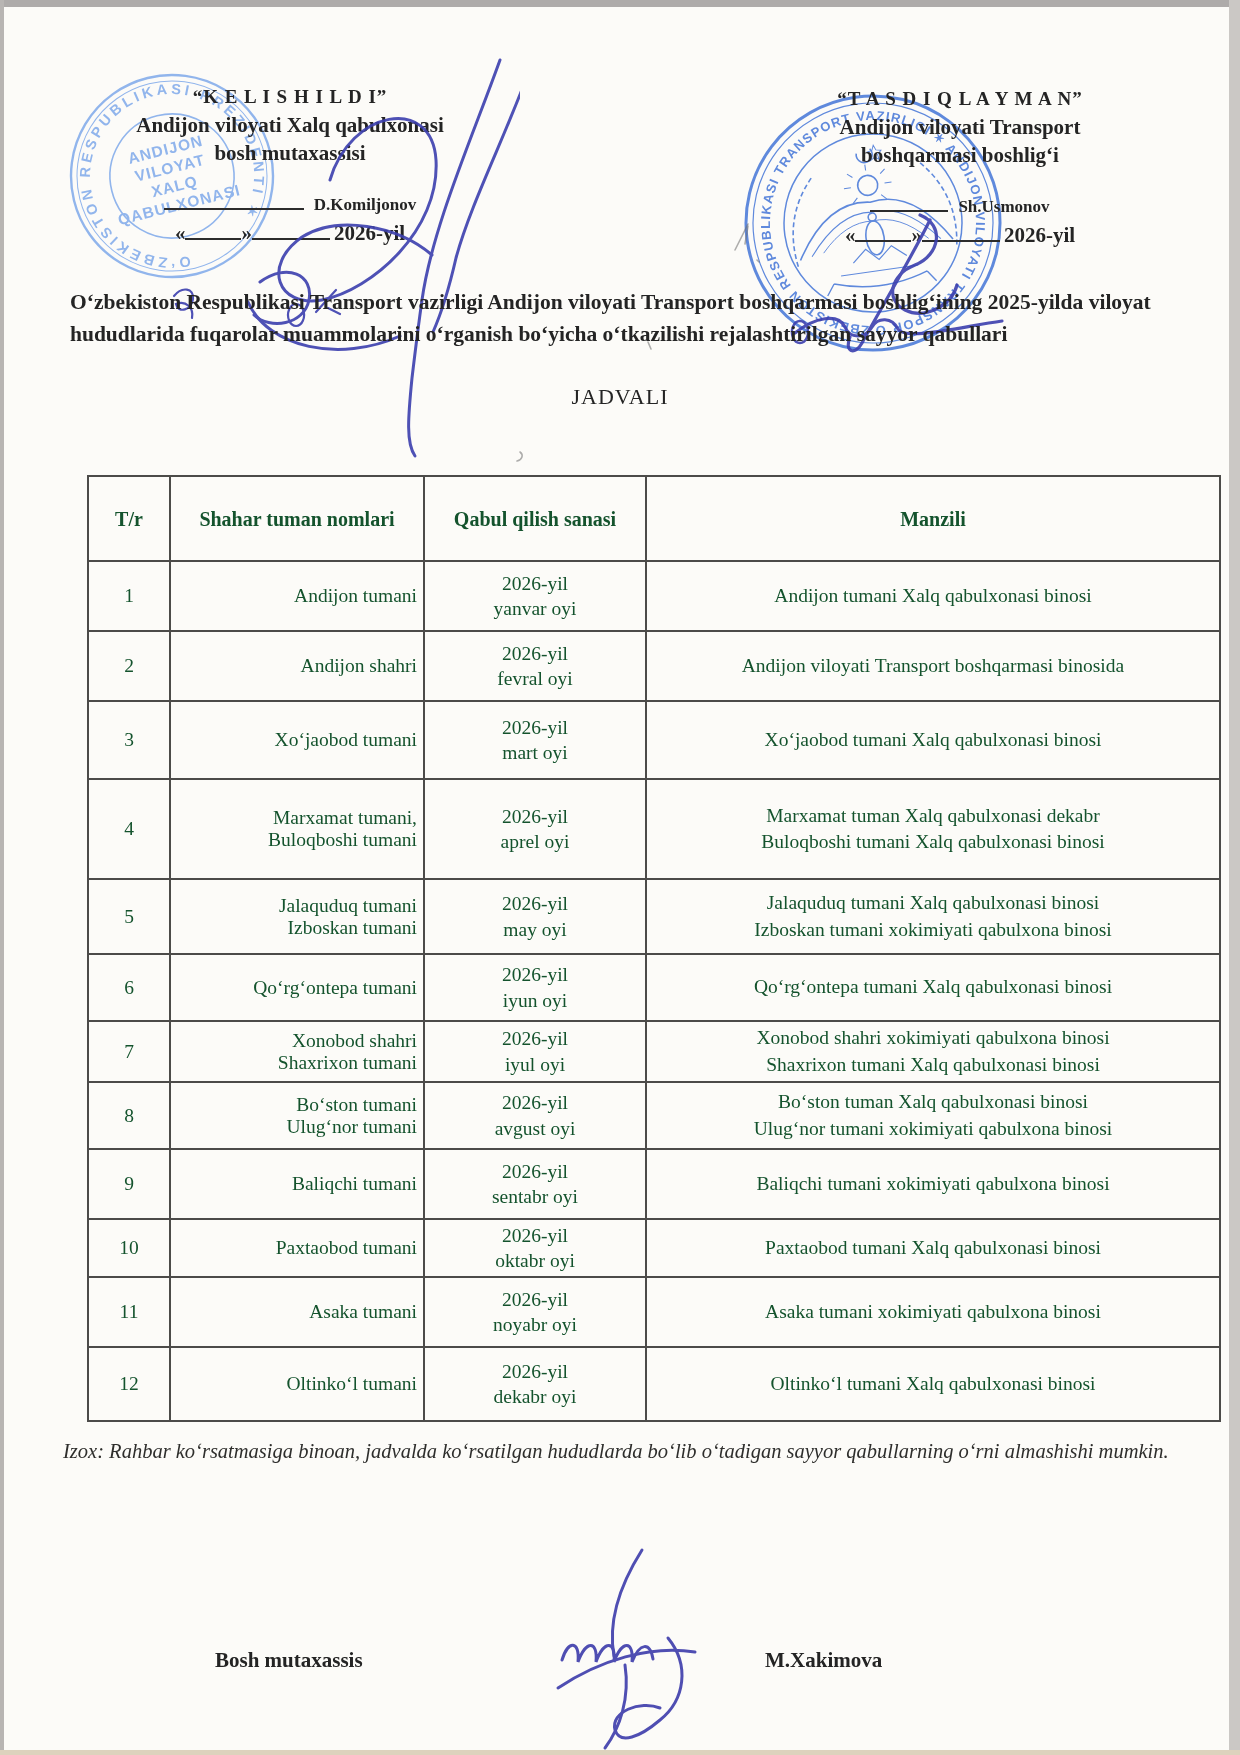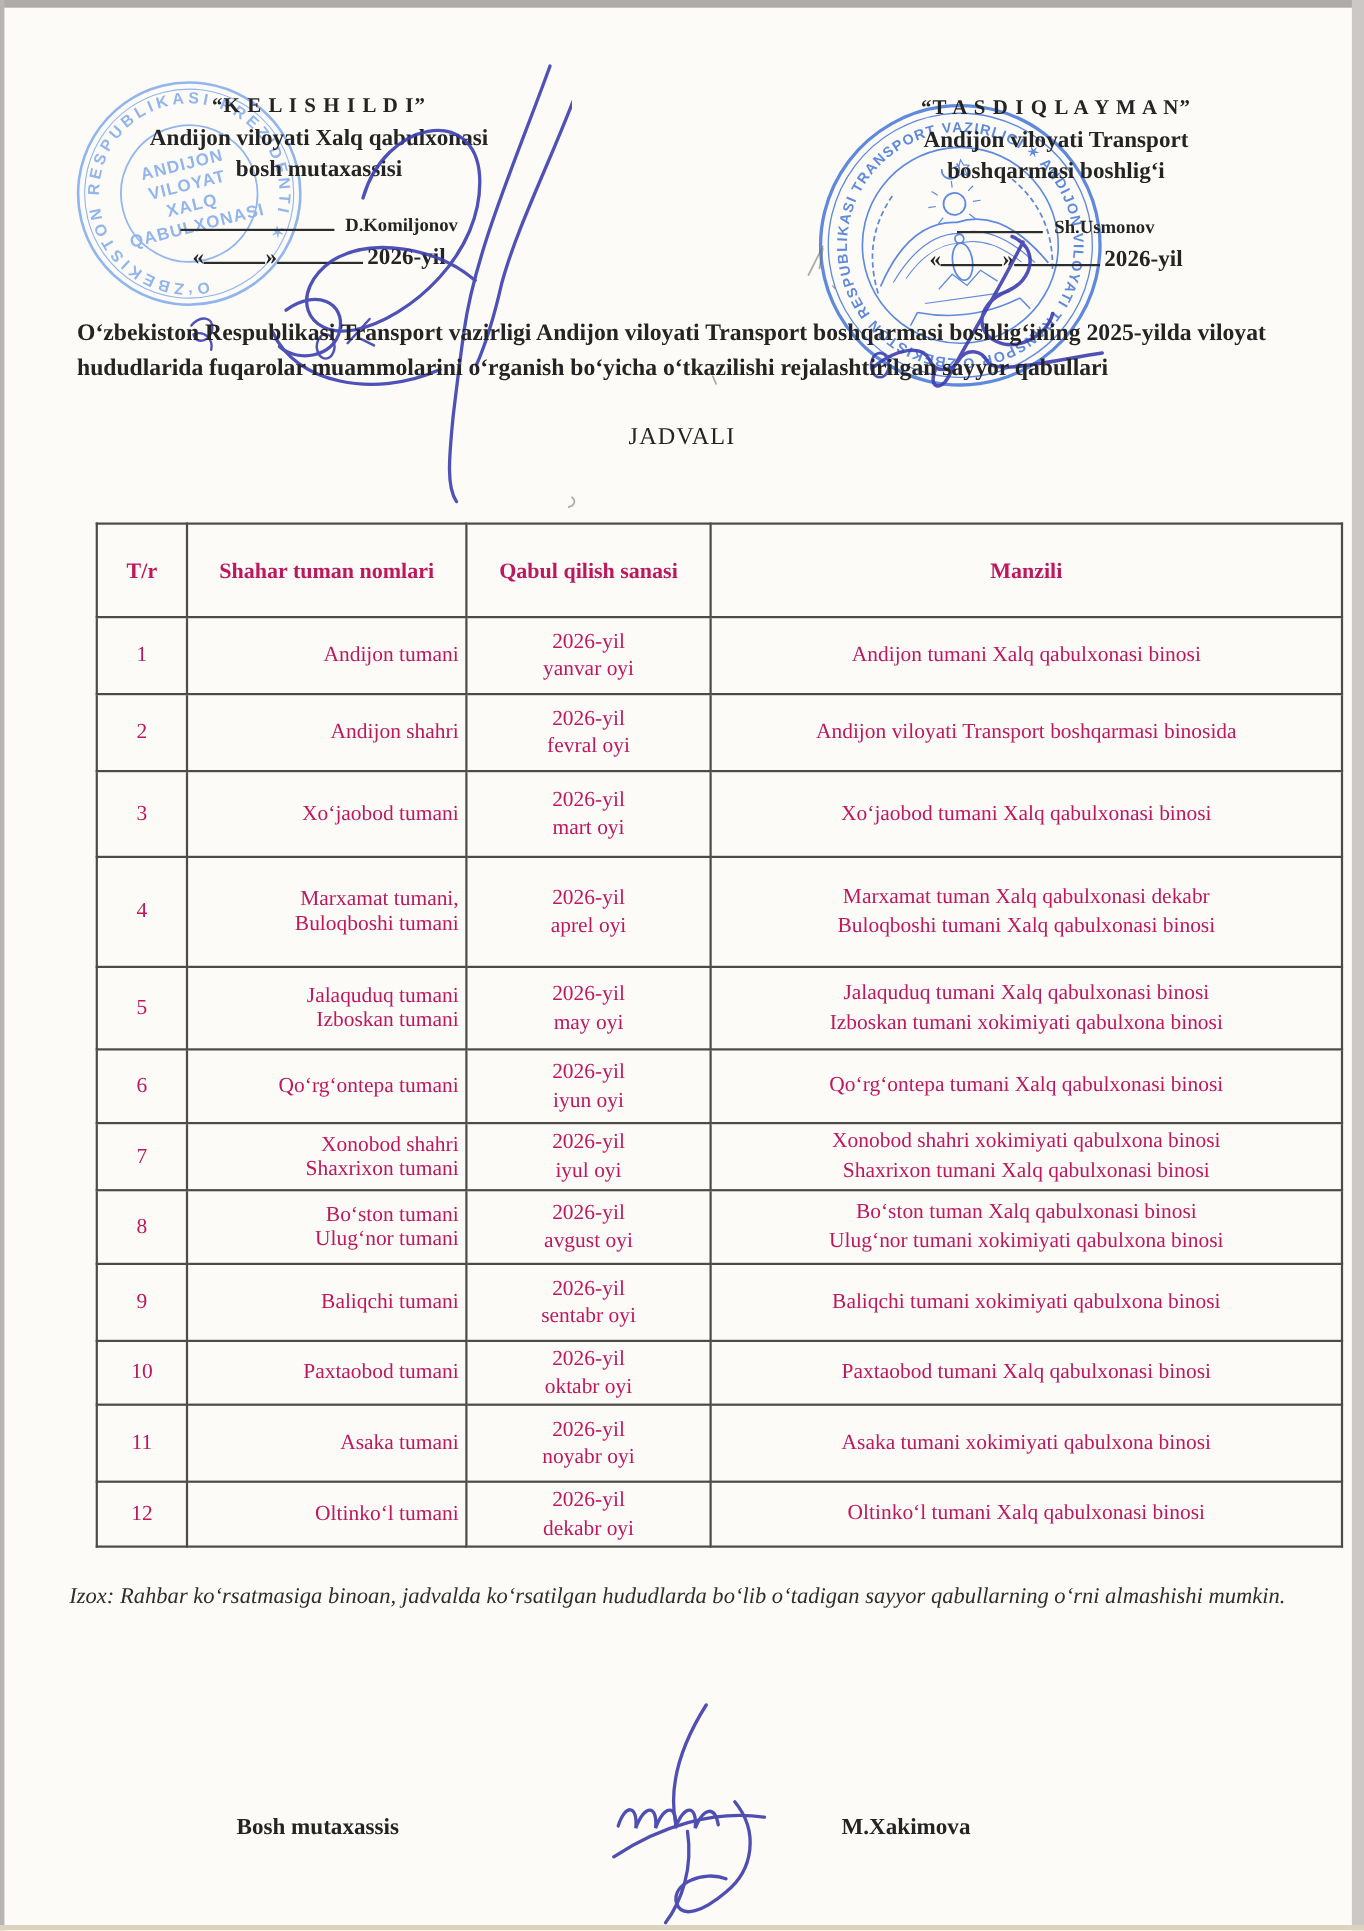--- a/index.html
+++ b/index.html
@@ -32,37 +32,37 @@
     font-weight:bold;font-size:21.5px;line-height:1.5;
   }
   #doc-subtitle{
     position:absolute;top:384px;left:0;width:1240px;
     text-align:center;font-weight:normal;font-size:22px;letter-spacing:1px;
   }
 
   #schedule{
     position:absolute;top:475px;left:87px;width:1076px;
     border-collapse:collapse;table-layout:fixed;
-    font-size:19.5px;color:#be185d;
+    font-size:19.5px;color:#14532d;
   }
   #schedule th,#schedule td{border:2px solid #4c4b49;padding:2px 6px;vertical-align:middle;}
   #schedule thead tr{height:85px;}
   #schedule th{font-weight:bold;font-size:20px;line-height:1.3;text-align:center;}
   #schedule tbody tr:nth-child(1){height:70px;}
   #schedule tbody tr:nth-child(2){height:70px;}
   #schedule tbody tr:nth-child(3){height:78px;}
   #schedule tbody tr:nth-child(4){height:100px;}
   #schedule tbody tr:nth-child(5){height:75px;}
   #schedule tbody tr:nth-child(6){height:67px;}
   #schedule tbody tr:nth-child(7){height:61px;}
   #schedule tbody tr:nth-child(8){height:67px;}
   #schedule tbody tr:nth-child(9){height:70px;}
   #schedule tbody tr:nth-child(10){height:58px;}
   #schedule tbody tr:nth-child(11){height:70px;}
-  #schedule tbody tr:nth-child(12){height:59px;padding-left:40px;}
+  #schedule tbody tr:nth-child(12){height:74px;padding-left:40px;}
   .c-num{text-align:center;}
   .c-name{text-align:right;padding-left:14px !important;}
   .c-date{text-align:center;line-height:1.3;}
   .c-addr{text-align:center;line-height:1.35;}
 
   #note{
     position:absolute;top:1437px;left:63px;width:1120px;
     font-style:italic;font-size:20.5px;line-height:1.45;color:#2e2e2c;
   }
   #footer-role{position:absolute;top:1648px;left:215px;font-weight:bold;font-size:21px;}

